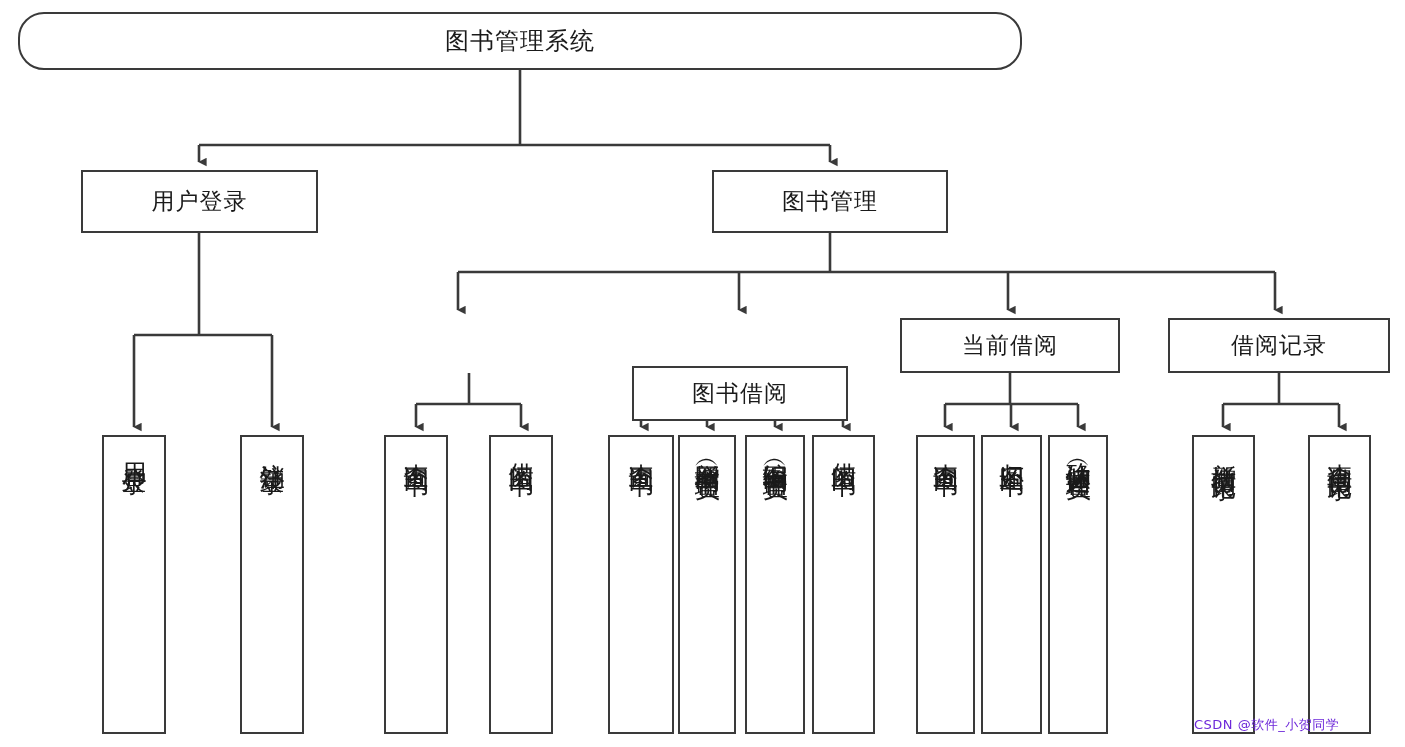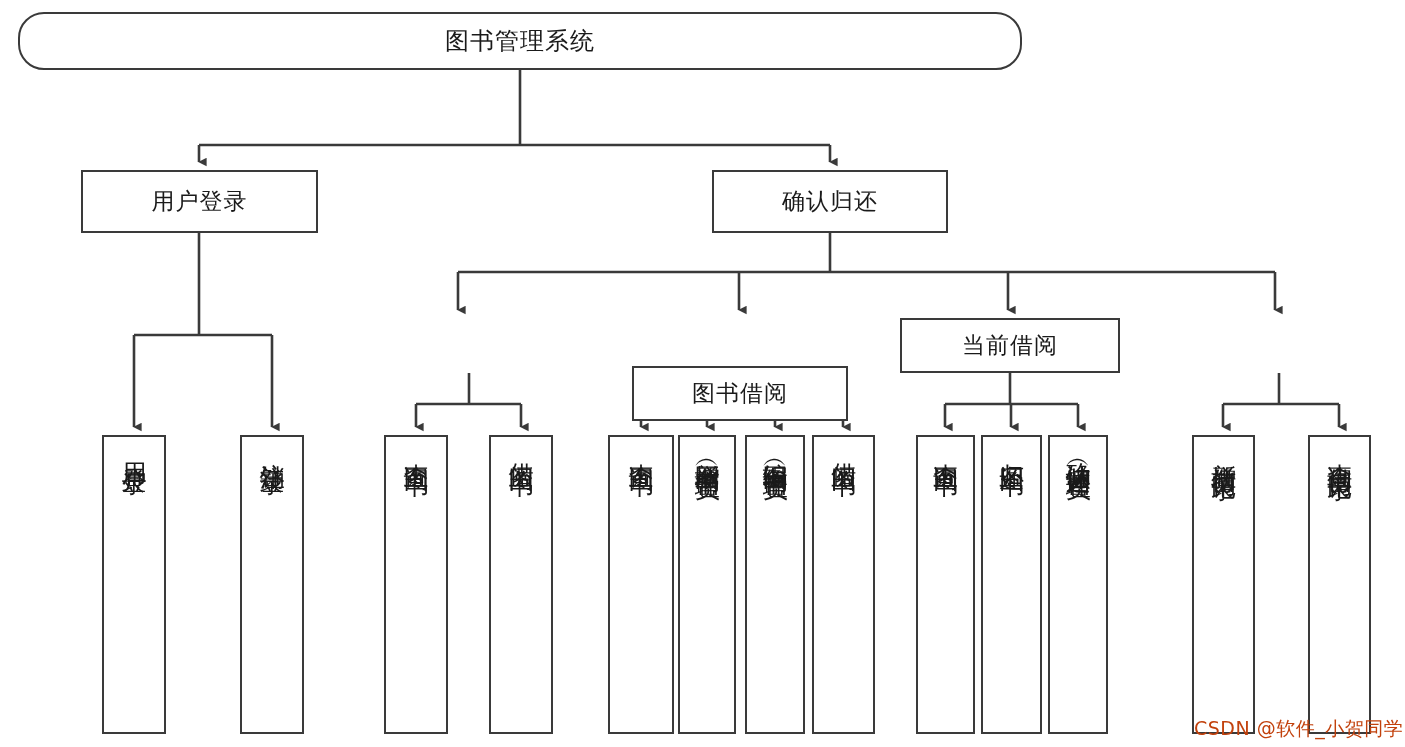--- a/index.html
+++ b/index.html
@@ -57,22 +57,22 @@
   }
   .node-v.tall .node-label {
     font-size: 25px;
     letter-spacing: 2px;
   }
   .root .node-label {
     font-size: 24px;
   }
   .watermark {
     position: absolute;
-    color: #c2410c;
-    font-size: 19px;
+    color: #6d28d9;
+    font-size: 13px;
     white-space: nowrap;
     letter-spacing: 0.5px;
   }
 </style>
 </head>
 <body>
 
 <div id="canvas">
 
   <svg class="connectors" viewBox="0 0 1405 747" xmlns="http://www.w3.org/2000/svg">
@@ -129,29 +129,32 @@
   </svg>
 
   <div class="node node-h root" style="left:18px; top:12px; width:1004px; height:58px;border-radius:26px;">
     <span class="node-label">图书管理系统</span>
   </div>
 
   <div class="node node-h" style="left:81px; top:170px; width:237px; height:63px;">
     <span class="node-label">用户登录</span>
   </div>
   <div class="node node-h" style="left:712px; top:170px; width:236px; height:63px;">
-    <span class="node-label">确认归还</span>
+    <span class="node-label">图书管理</span>
   </div>
 
   <div class="node node-h" style="left:632px; top:318px; width:216px; height:55px;margin-top:48px;">
     <span class="node-label">图书借阅</span>
   </div>
   <div class="node node-h" style="left:900px; top:318px; width:220px; height:55px;">
     <span class="node-label">当前借阅</span>
   </div>
+  <div class="node node-h" style="left:1168px; top:318px; width:222px; height:55px;">
+    <span class="node-label">借阅记录</span>
+  </div>
 
   <div class="node node-v" style="left:102px; top:435px; width:64px; height:299px;">
     <span class="node-label">用户登录</span>
   </div>
   <div class="node node-v" style="left:240px; top:435px; width:64px; height:299px;">
     <span class="node-label">注销登录</span>
   </div>
 
   <div class="node node-v" style="left:384px; top:435px; width:64px; height:299px;">
     <span class="node-label">查询图书</span>

